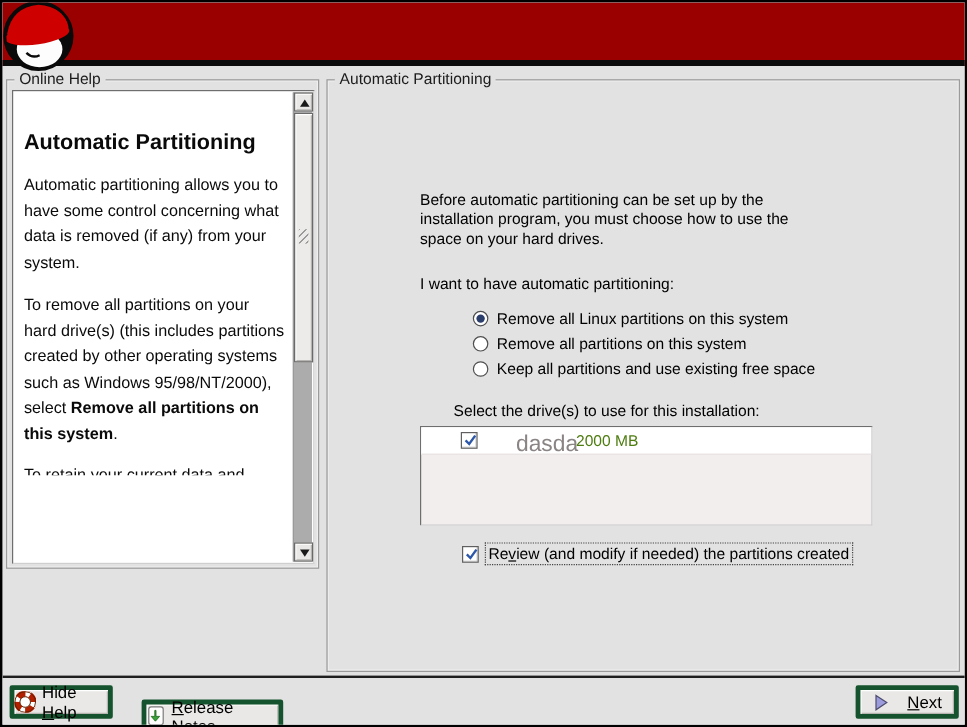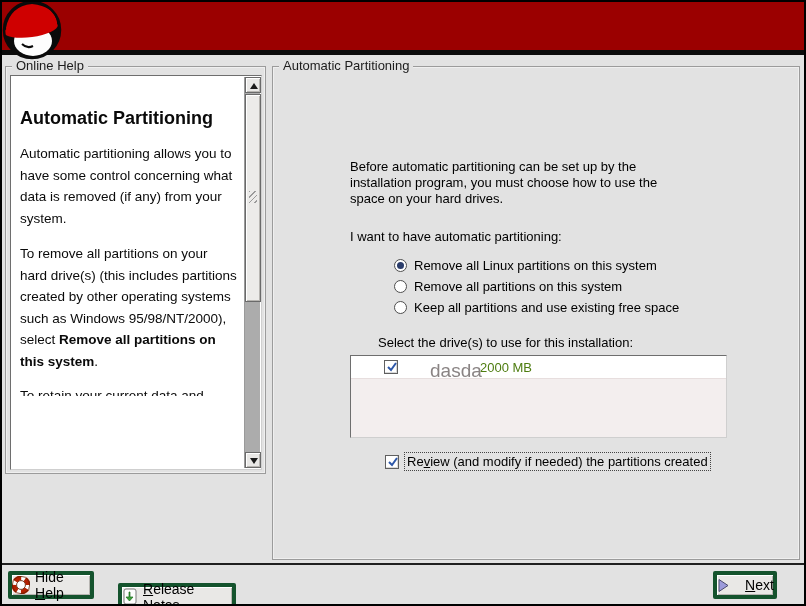--- a/index.html
+++ b/index.html
@@ -63,21 +63,21 @@
   .u{text-decoration:underline;}
   
   .footer{position:absolute;left:0;right:0;bottom:0;height:41px;border-top:2px solid #1f1f1f;background:#E2E2E2;}
   .btn{position:absolute;top:6px;height:28px;background:#E9E8E6;border:4px solid #14532d;border-radius:2px;
     box-shadow:inset 1px 1px 0 #fff,inset -1px -1px 0 #b7b5b1;
     display:flex;align-items:center;justify-content:center;font-size:14px;color:#000;cursor:default;}
   .btn .ic{display:inline-flex;margin-right:5px;}
   .btn-hide-help{left:6px;width:86px;}
   .btn-release{left:116px;width:118px;margin-top:12px;}
   .btn-back{left:596px;width:86px;}
-  .btn-next{left:711px;width:64px;}
+  .btn-next{left:711px;width:86px;}
   .btn-back .ic{margin-right:14px;} .btn-next .ic{margin-right:14px;}
 </style>
 </head>
 <body>
 
 <div class="window">
 
   <div class="banner"></div>
   <div class="logo">
     <svg width="64" height="64" viewBox="0 0 64 64">

